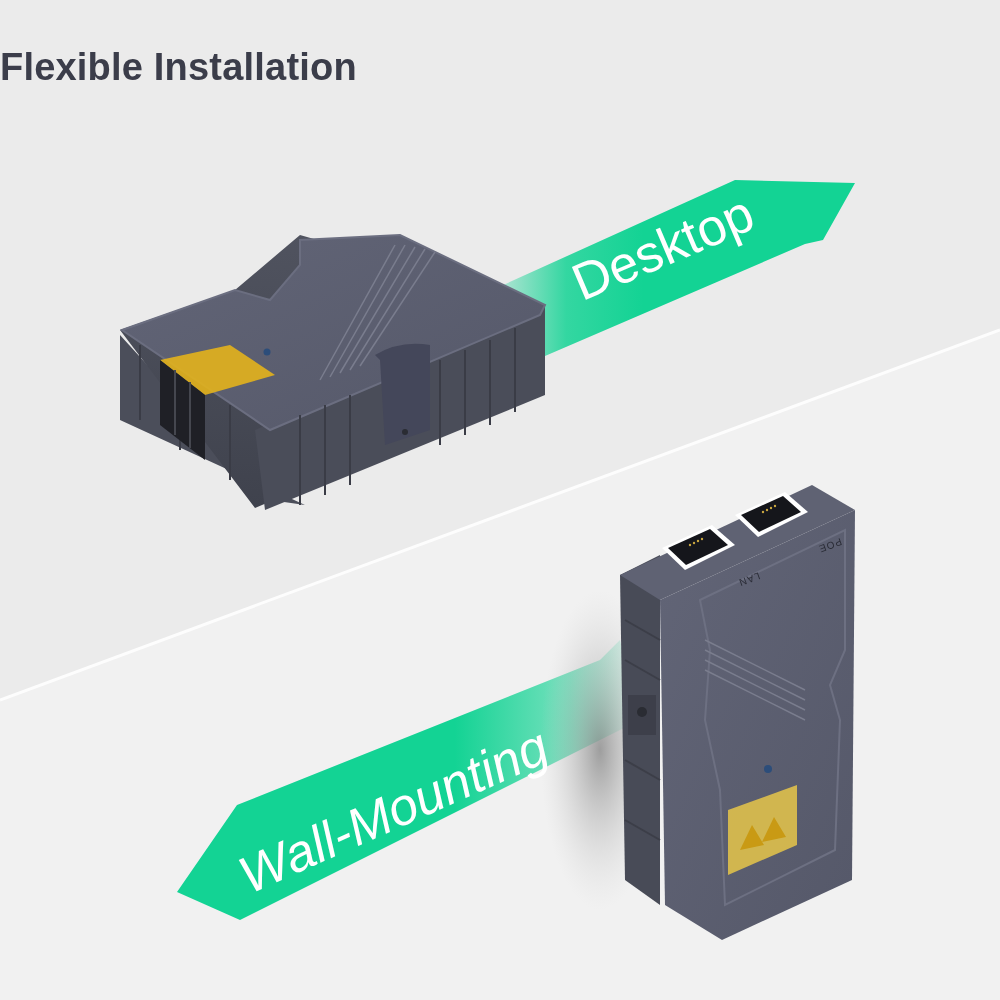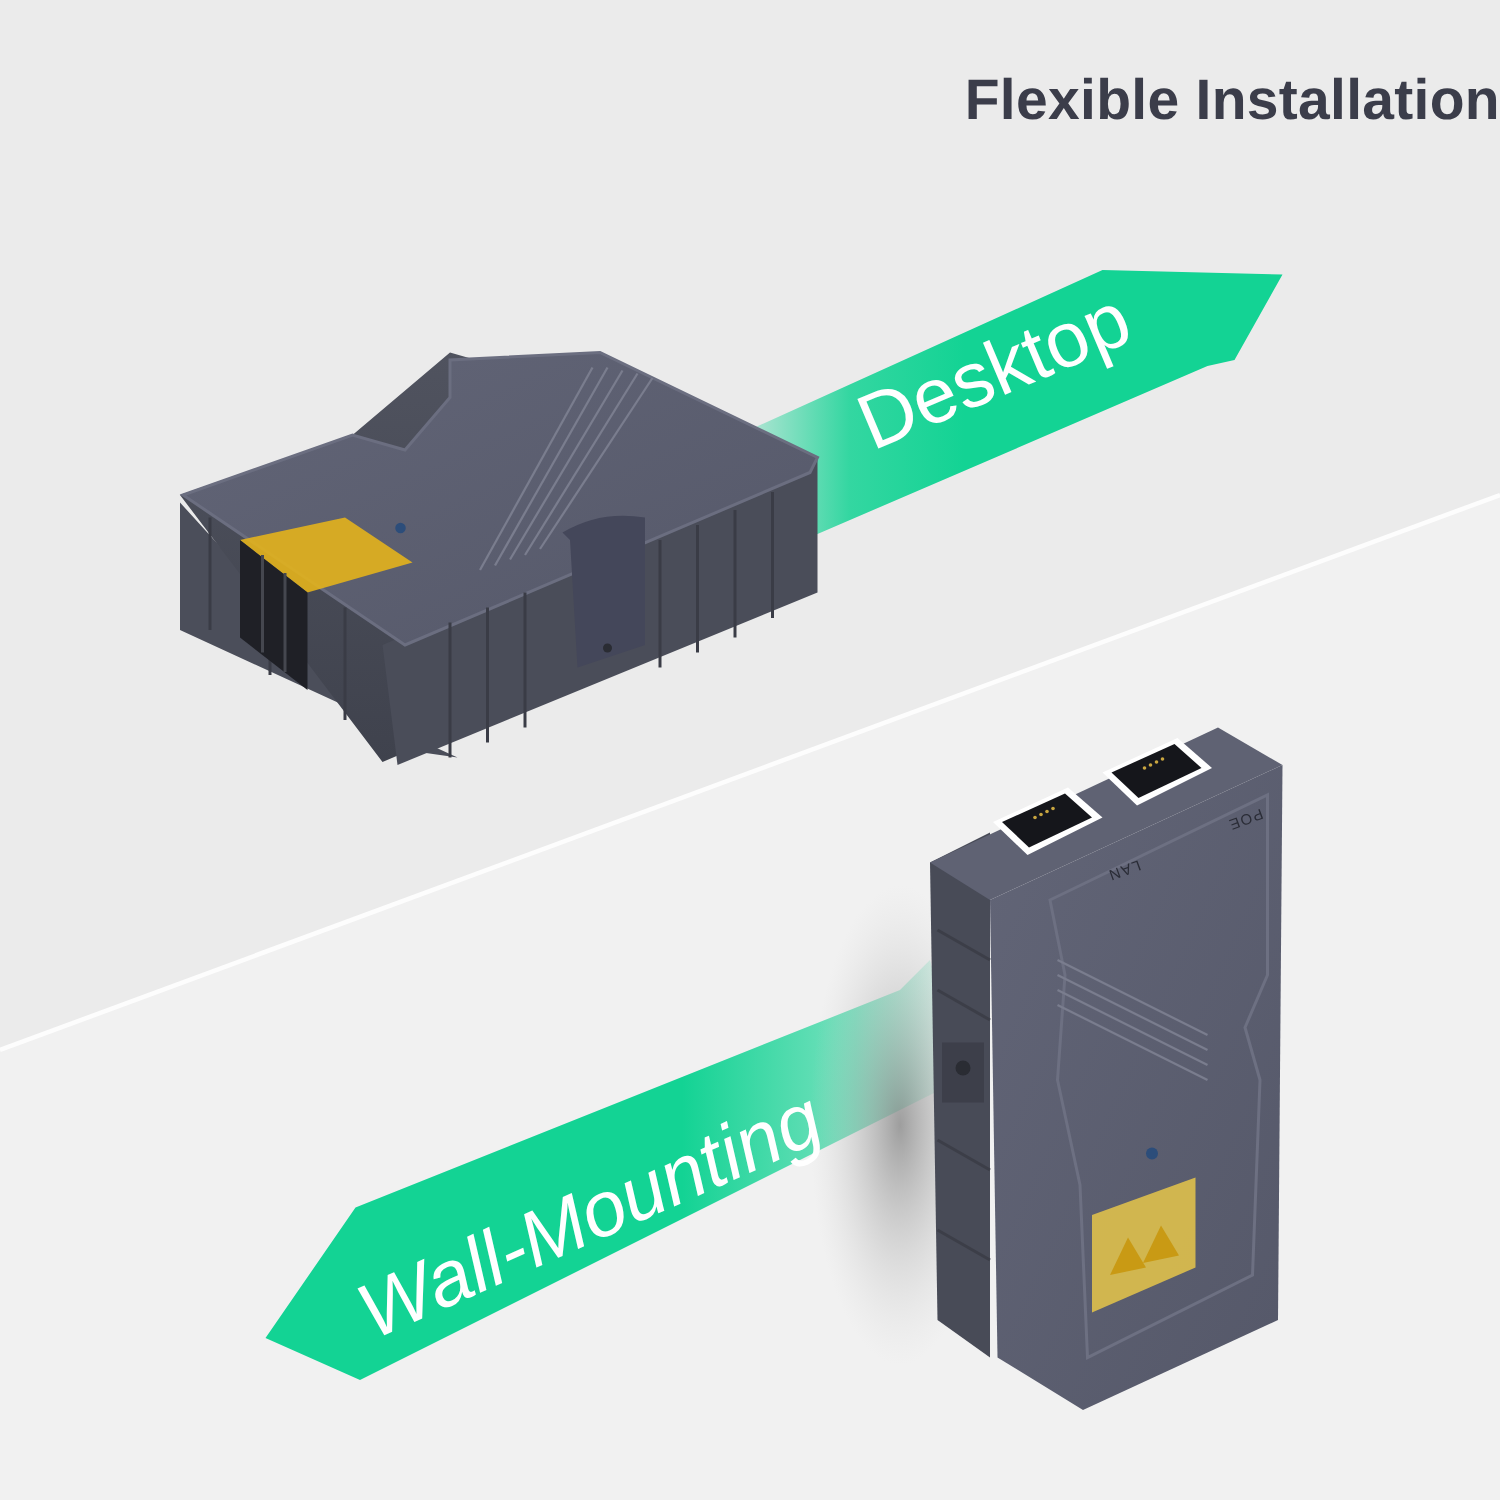--- a/index.html
+++ b/index.html
@@ -4,21 +4,21 @@
 <style>
   html, body { margin: 0; padding: 0; }
   body {
     width: 1000px; height: 1000px; overflow: hidden; position: relative;
     background: #ececec;
     font-family: "Liberation Sans", "DejaVu Sans", sans-serif;
   }
   .scene { position: absolute; inset: 0; }
   .bg-svg { position: absolute; left: 0; top: 0; width: 1000px; height: 1000px; }
   .title {
-    position: absolute; top: 46px; left: 0; width: 1000px; text-align: right;
+    position: absolute; top: 46px; left: 0; width: 1000px; text-align: left;
     font-size: 38px; font-weight: bold; color: #3b3d4a; letter-spacing: 0.2px;
   }
   .arrow-label {
     position: absolute; color: #ffffff; font-size: 52px; white-space: nowrap;
     transform-origin: left center;
   }
   .desktop-label { left: 575px; top: 255px; transform: rotate(-23deg); }
   .wall-label { left: 242px; top: 848px; transform: rotate(-24deg); font-style: italic; }
   .port-label {
     position: absolute; color: #2a2c36; font-size: 10px; letter-spacing: 1px;

